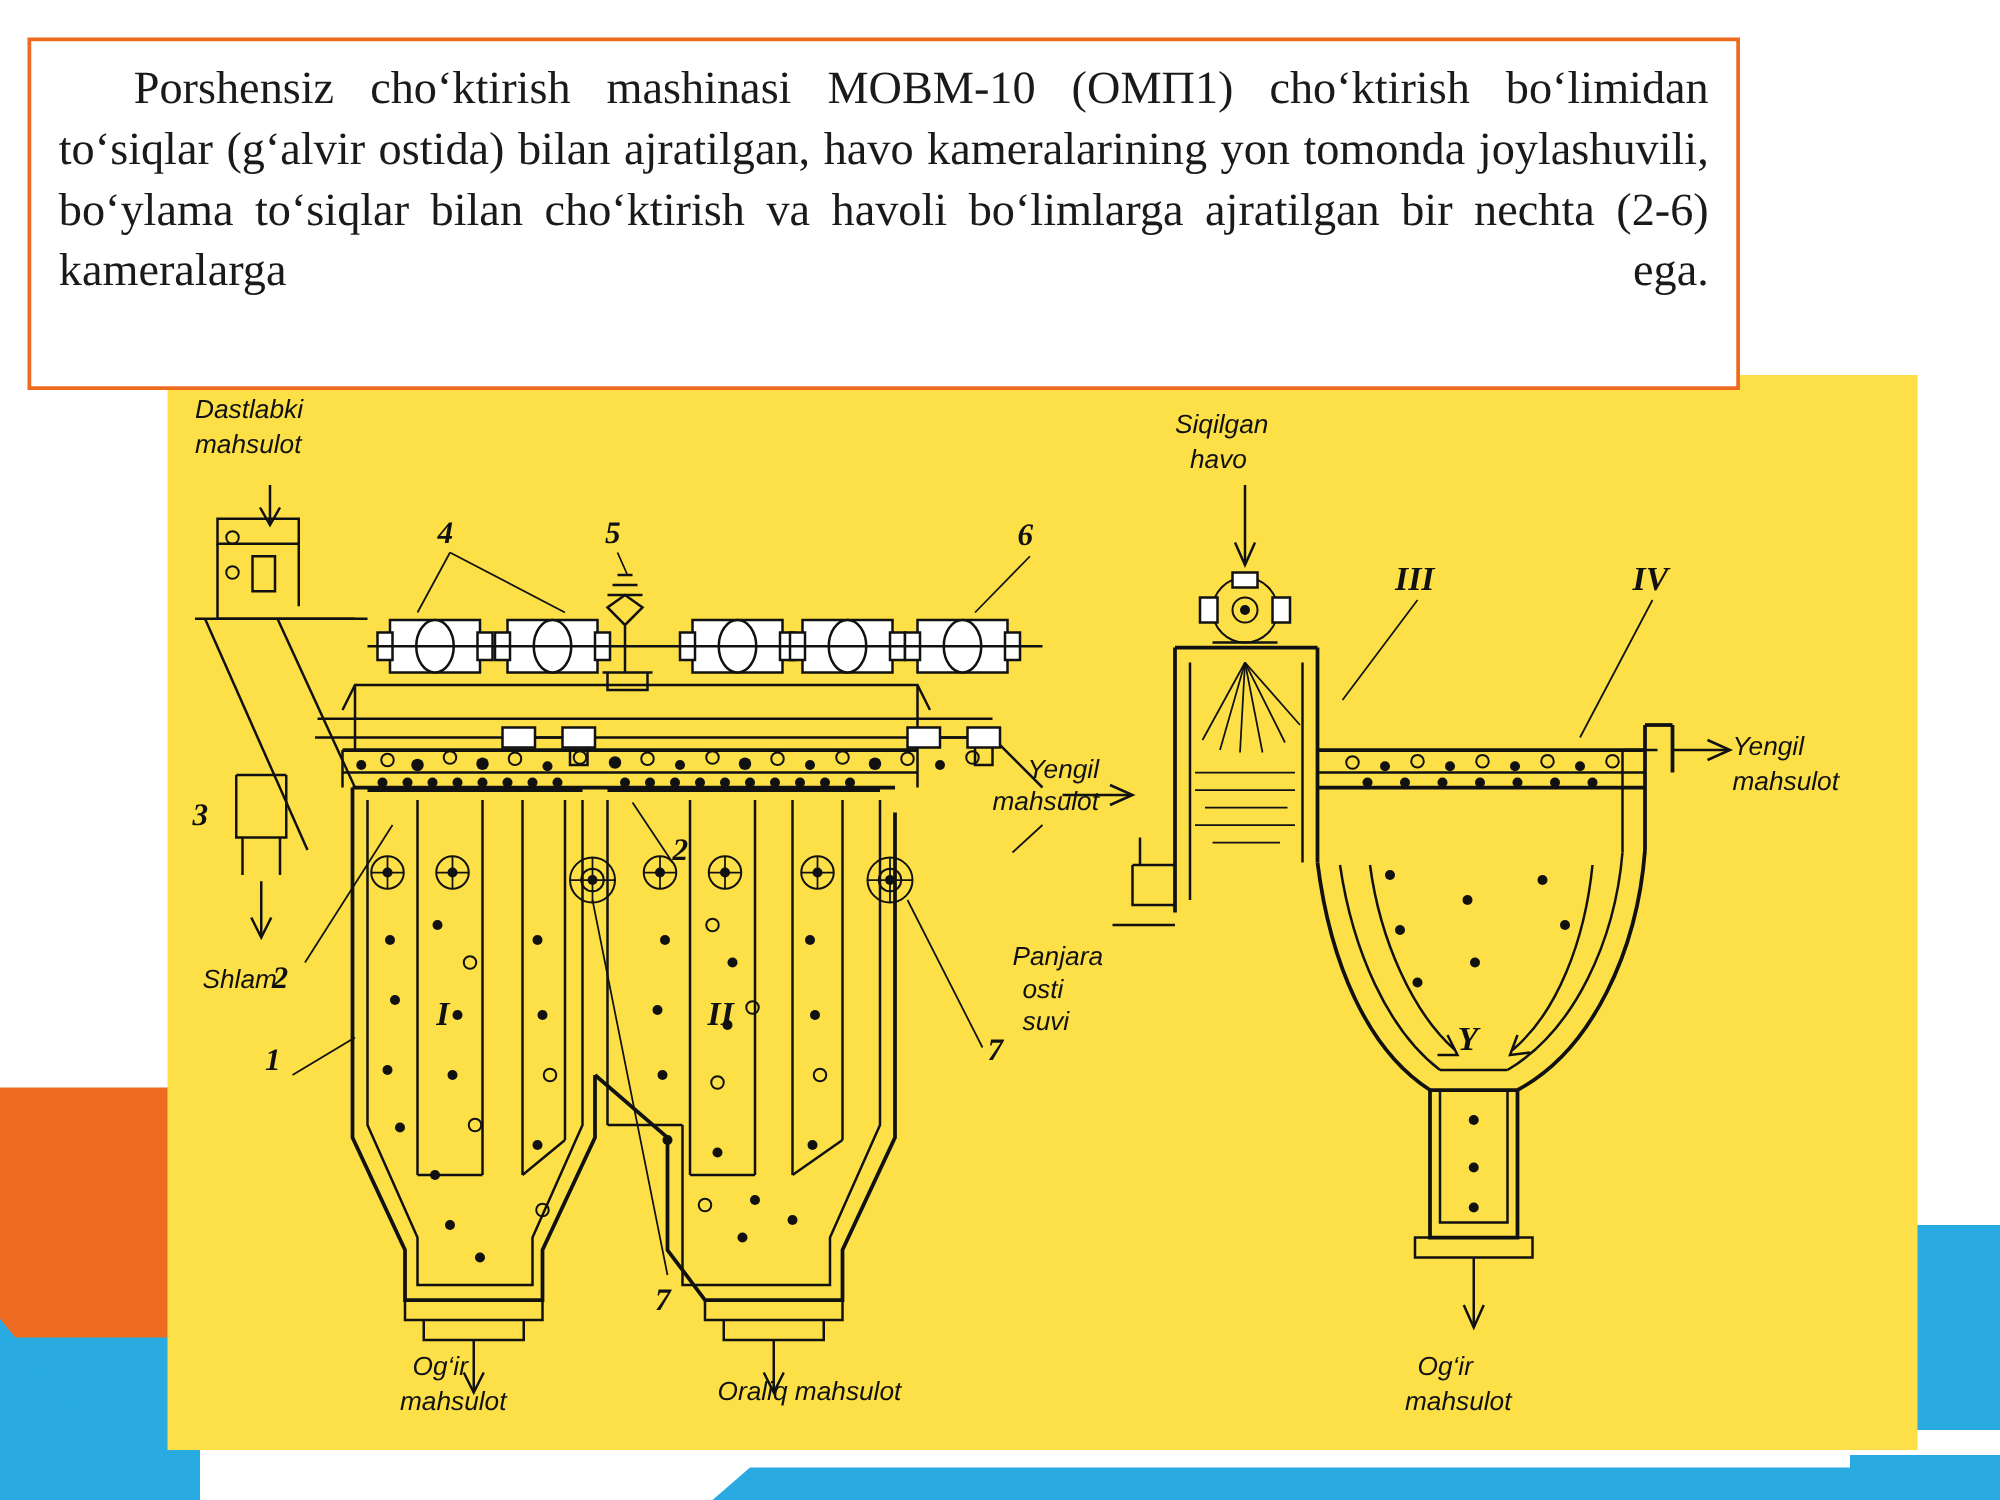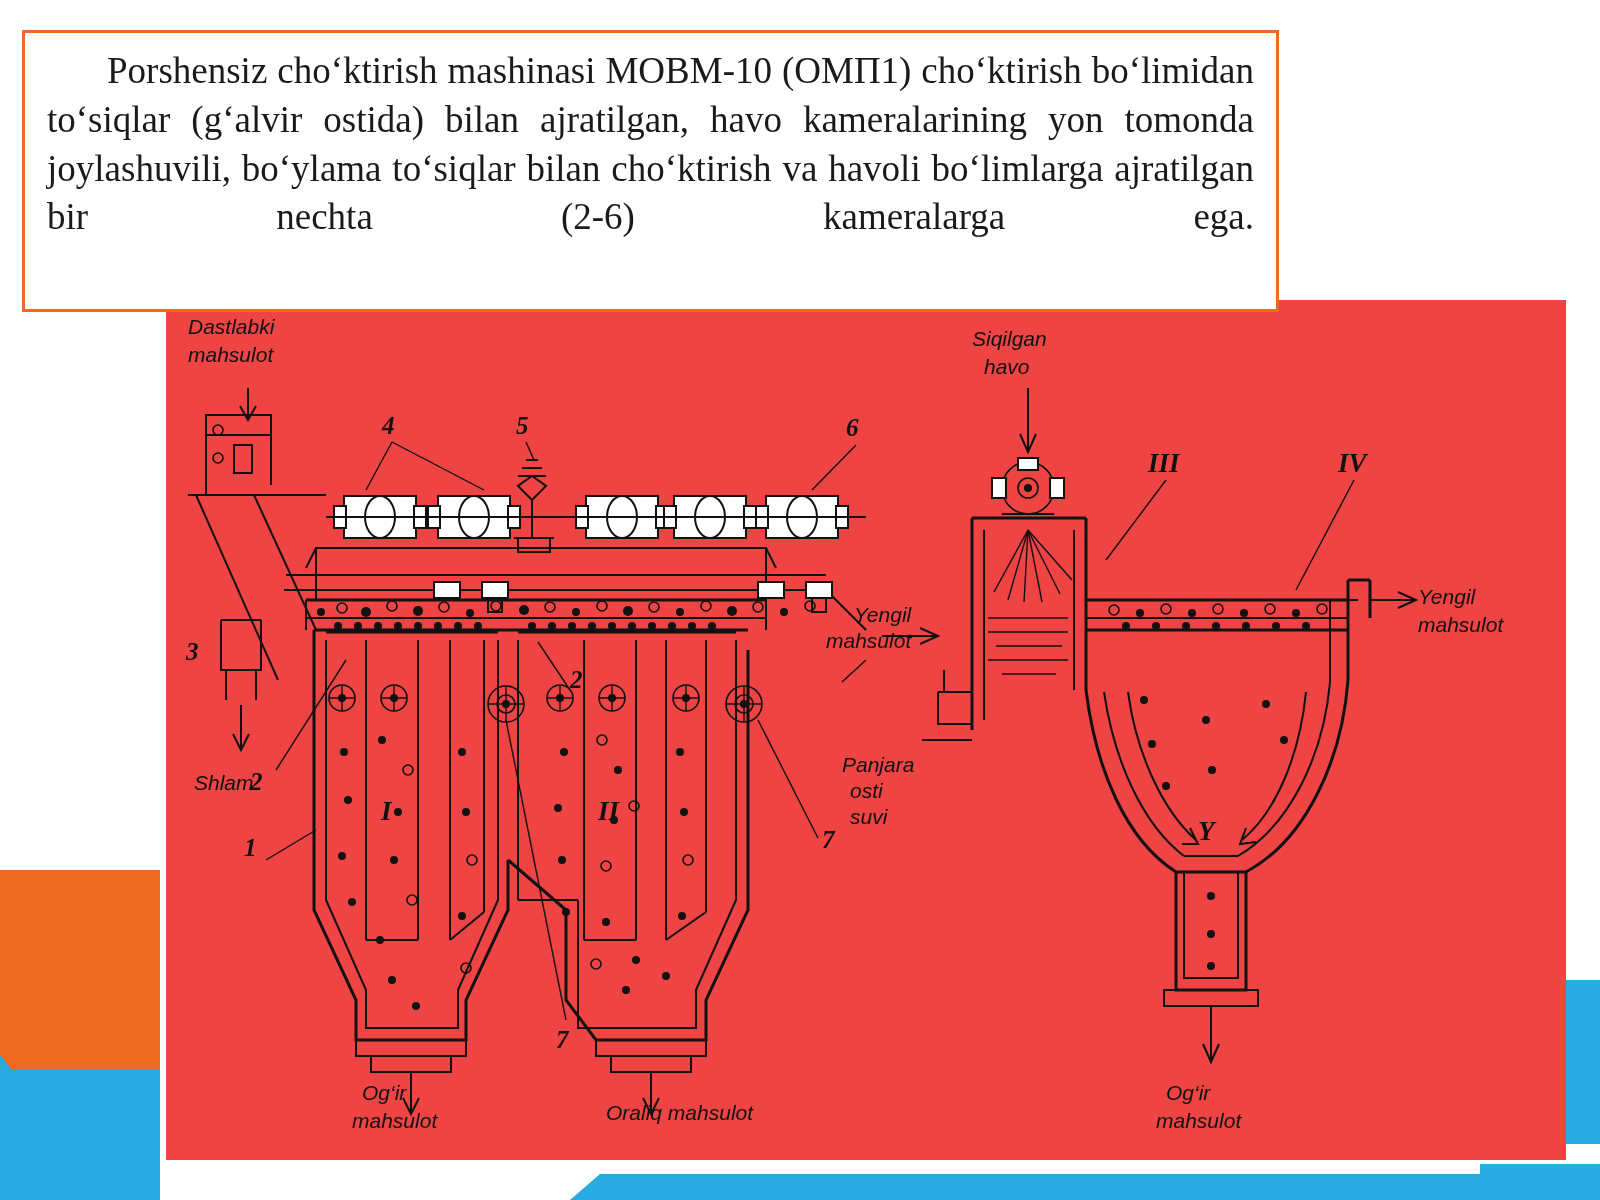--- a/index.html
+++ b/index.html
@@ -41,21 +41,21 @@
     width: 1600px;
     height: 56px;
     z-index: 0;
   }
 
   
   .title-box {
     position: absolute;
     left: 22px;
     top: 30px;
-    width: 1257px;
+    width: 1370px;
     box-sizing: border-box;
     border: 3px solid #ec6b21;
     padding: 14px 22px 18px 22px;
     background: #ffffff;
     z-index: 3;
   }
   .title-text {
     font-family: "Liberation Serif", serif;
     font-size: 37px;
     line-height: 1.32;
@@ -67,25 +67,25 @@
   }
   .title-text:after {
     content: "";
     display: inline-block;
     width: 100%;
   }
 
   
   .figure-wrap {
     position: absolute;
-    left: 166px;
+    left: 134px;
     top: 300px;
     width: 1400px;
     height: 860px;
-    background: #ef4444;
+    background: #fde047;
     z-index: 2;
   }
   .figure-wrap svg {
     display: block;
   }
   .fig-label {
     font-family: "Liberation Sans", sans-serif;
     font-style: italic;
     font-size: 21px;
     fill: #111111;

